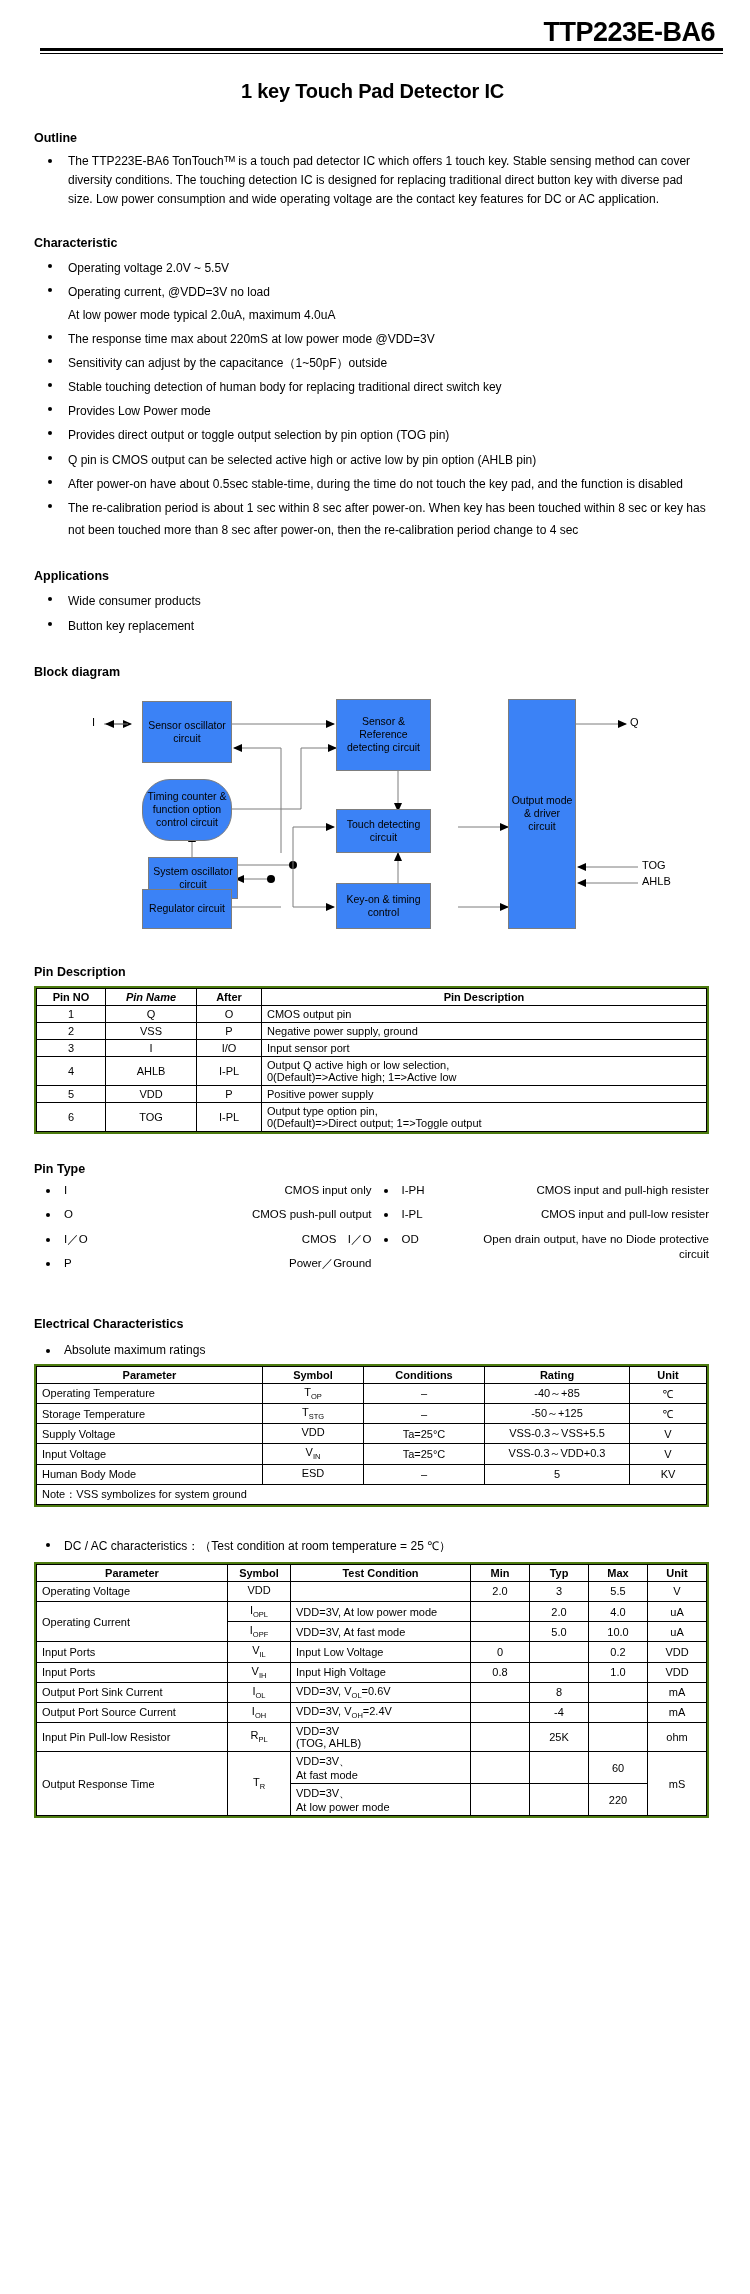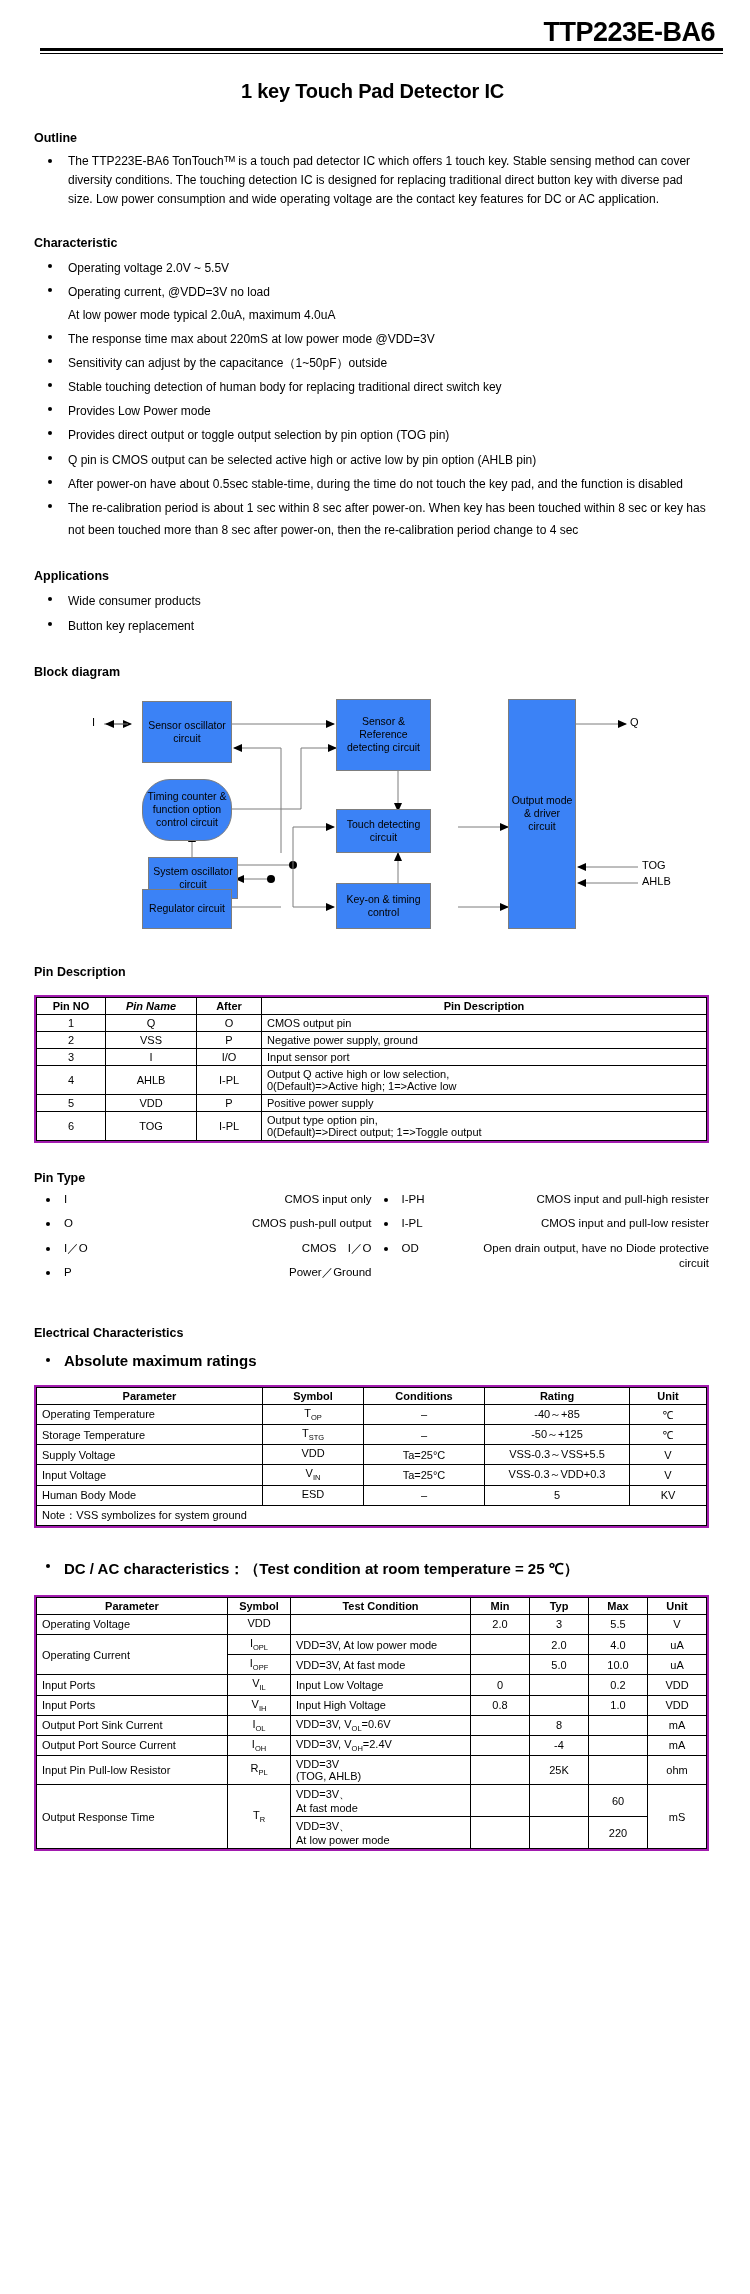--- a/index.html
+++ b/index.html
@@ -93,21 +93,21 @@
     width:100%;
     font-size:11px;
     background:#fff;
   }
   table.dt td, table.dt th{
     border:1px solid #000;
     padding:2px 5px;
     vertical-align:middle;
   }
   table.dt th{font-weight:bold; text-align:center;}
-  .tblshell{border:2px solid #a21caf; padding:0; margin-top:16px;}
+  .tblshell{border:2px solid #4d7c0f; padding:0; margin-top:7px;}
   .tblshell table.dt{border:0;}
   .c{text-align:center;}
   .l{text-align:left;}
   sub{font-size:7.5px;}
 
   
   .pintype{display:flex; gap:0; margin-top:6px;}
   .pintype .col{width:50%;}
   .ptrow{
     display:flex;
@@ -121,22 +121,22 @@
   .ptrow:before{
     content:"";
     position:absolute;
     left:12px; top:6px;
     width:4px;height:4px;border-radius:50%;background:#000;
   }
   .ptrow .k{width:78px; flex:0 0 78px;}
   .ptrow .v{flex:1;text-align:right;}
 
   .subhead{
-    font-size:15px;
-    font-weight:bold;
+    font-size:12px;
+    font-weight:normal;
     position:relative;
     padding-left:30px;
     margin:12px 0 4px 0;
   }
   .subhead:before{
     content:"";
     position:absolute;
     left:12px; top:6px;
     width:4px;height:4px;border-radius:50%;background:#000;
   }

